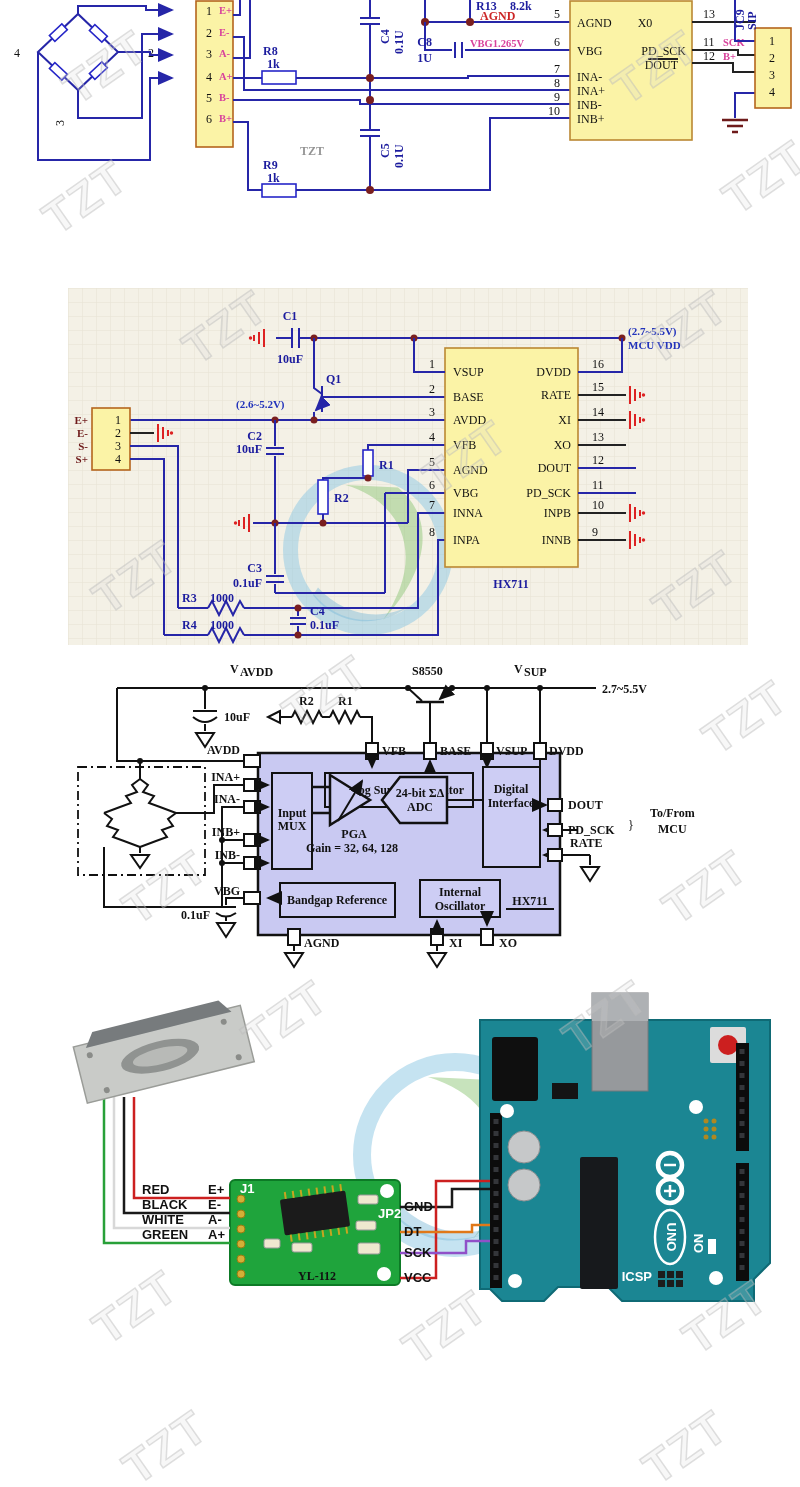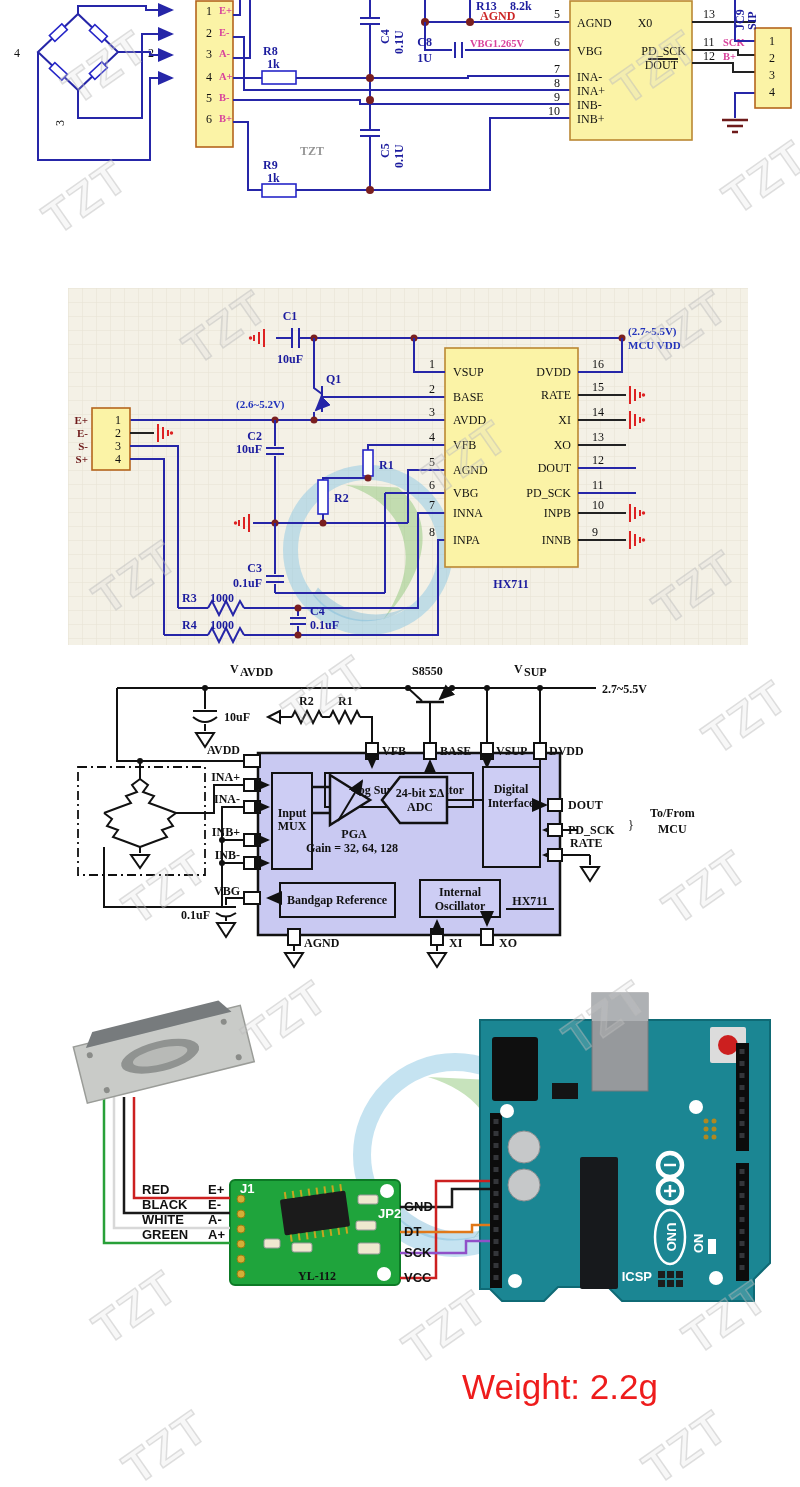--- a/index.html
+++ b/index.html
@@ -676,21 +676,20 @@
   </g>
   <g>
     <text class="pl" x="344" y="226">GND</text>
     <text class="pl" x="344" y="251">DT</text>
     <text class="pl" x="344" y="272">SCK</text>
     <text class="pl" x="344" y="297">VCC</text>
   </g>
 </svg>
 
 <div id="weight">
-  <div>Weight: 2.2g</div>
 </div>
 
 <div class="wm" style="left:60px;top:40px">TZT</div>
 <div class="wm" style="left:610px;top:40px">TZT</div>
 <div class="wm" style="left:720px;top:150px">TZT</div>
 <div class="wm" style="left:180px;top:300px">TZT</div>
 <div class="wm" style="left:640px;top:300px">TZT</div>
 <div class="wm" style="left:90px;top:550px">TZT</div>
 <div class="wm" style="left:650px;top:560px">TZT</div>
 <div class="wm" style="left:280px;top:665px">TZT</div>

